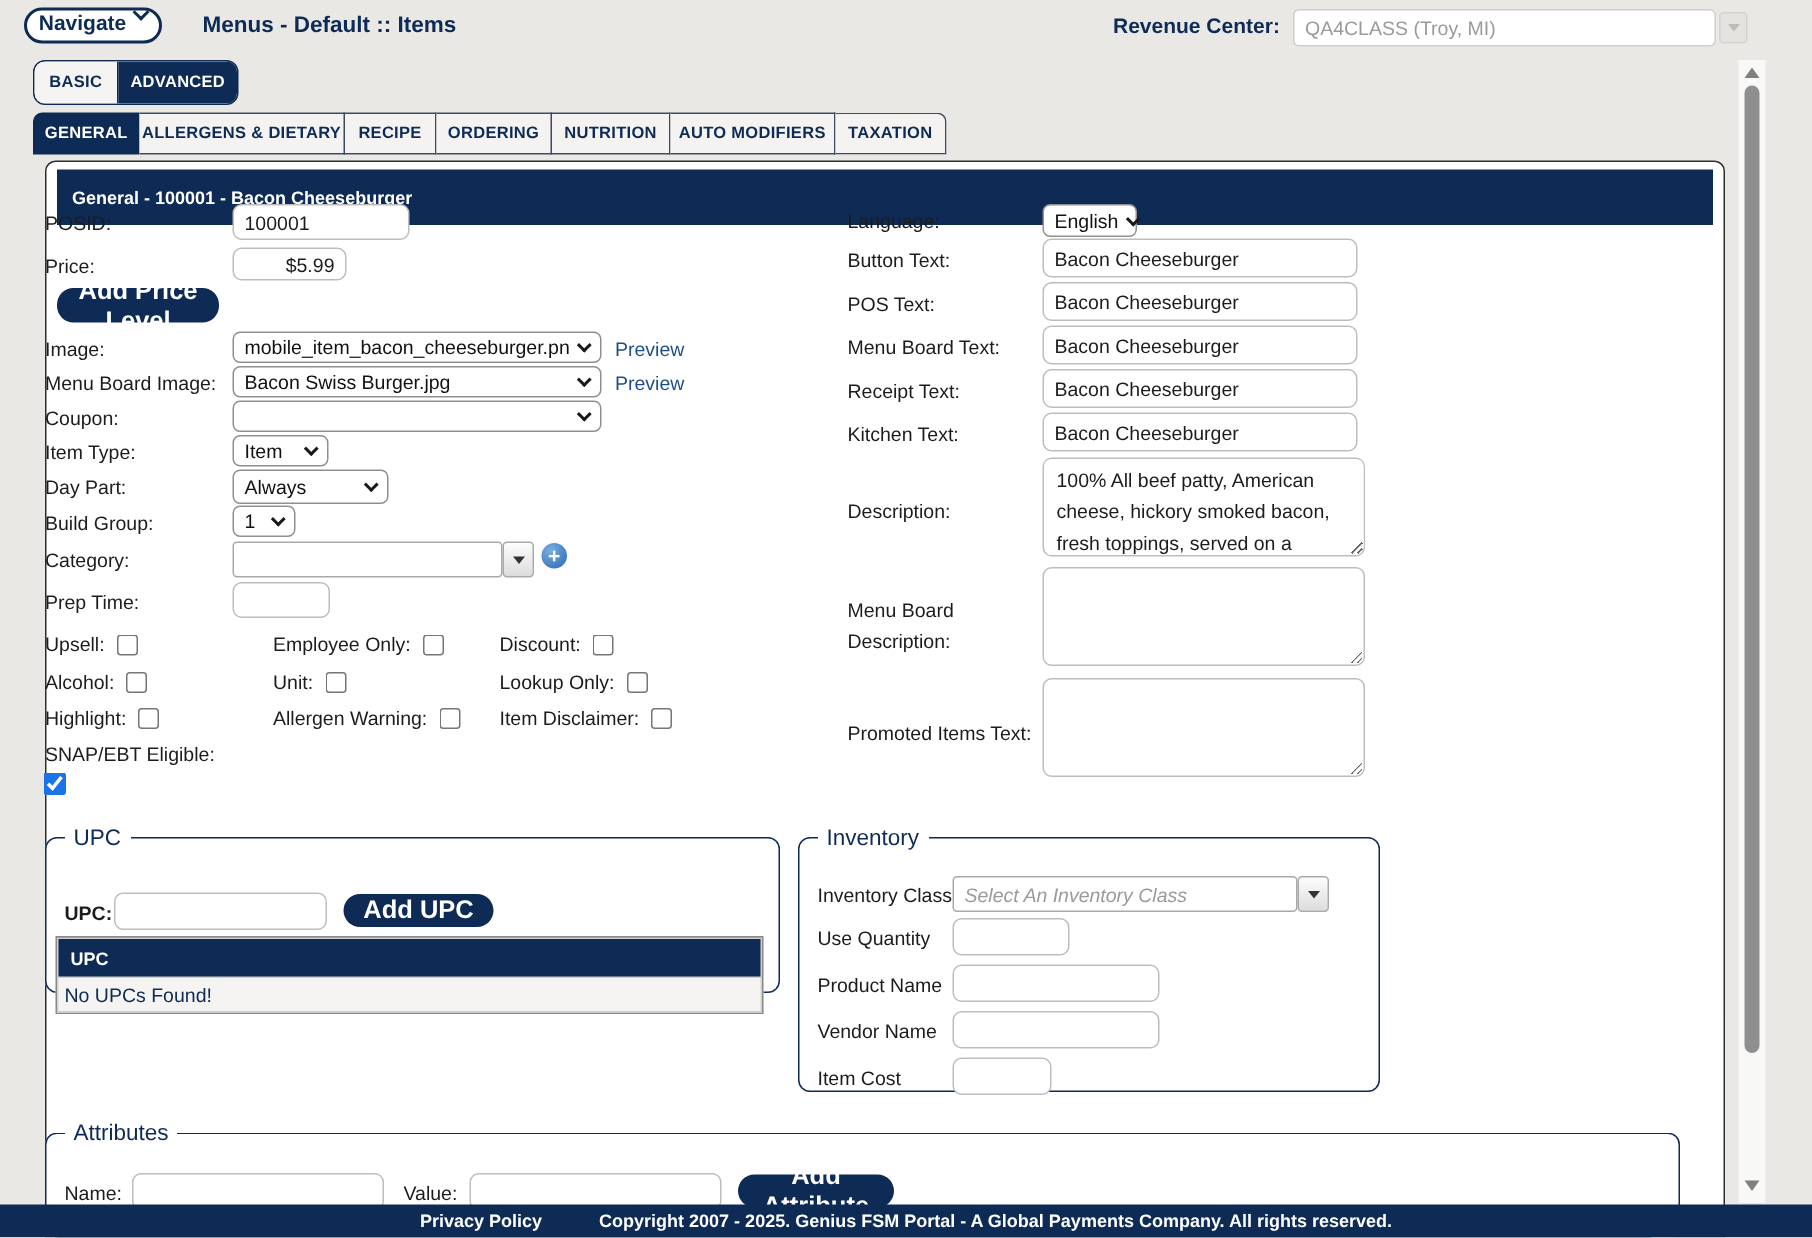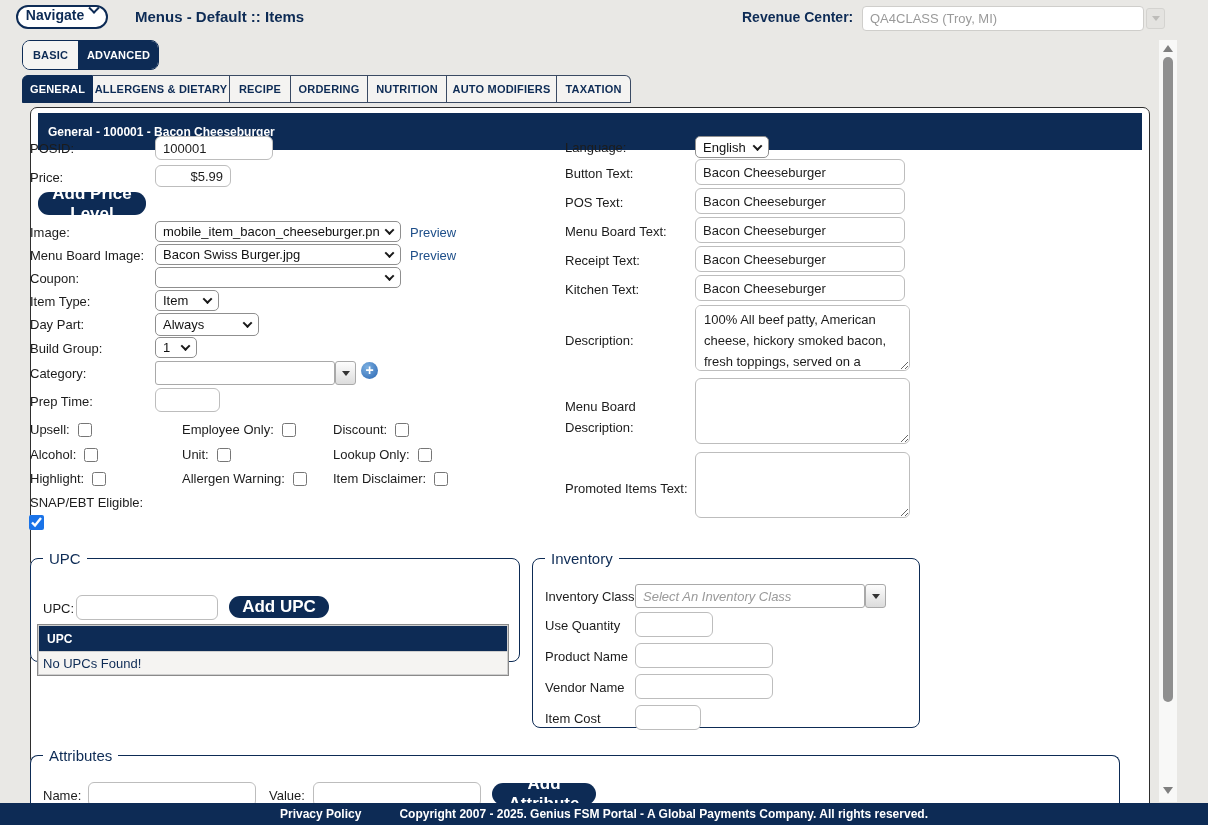--- a/index.html
+++ b/index.html
@@ -163,21 +163,21 @@
   </span>
   <span class="abs cb-item" style="left:333px; top:471px;">
     <span class="lbl">Item Disclaimer:</span>
     <input type="checkbox" style="">
   </span>
 
   <span class="abs lbl" style="left:30px; top:495px;">SNAP/EBT Eligible:</span>
   <input type="checkbox" checked="" class="abs" style="left: 29px; top: 515px; width: 15px; height: 15px; accent-color: rgb(26, 115, 232);">
 
   <span class="abs lbl" style="left:565px; top:140px;">Language:</span>
-  <span class="abs fsel" style="left:695px; top:136px; width:74px; height:22px;">
+  <span class="abs fsel" style="left:695px; top:136px; width:63px; height:22px;">
     <span>English</span>
       <span class="chev"></span>
   </span>
 
   <span class="abs lbl" style="left:565px; top:166px;">Button Text:</span>
   <input class="abs inp" style="left: 695px; top: 159px; width: 210px; height: 26px;" value="Bacon Cheeseburger">
 
   <span class="abs lbl" style="left:565px; top:195px;">POS Text:</span>
   <input class="abs inp" style="left: 695px; top: 188px; width: 210px; height: 26px;" value="Bacon Cheeseburger">
 
@@ -194,21 +194,21 @@
   <textarea class="abs" style="left: 695px; top: 305px; width: 215px; height: 66px;">100% All beef patty, American cheese, hickory smoked bacon, fresh toppings, served on a freshly baked bun.</textarea>
 
   <span class="abs lbl" style="left:565px; top:396px; width:100px; white-space:normal; line-height:21px;">Menu Board Description:</span>
   <textarea class="abs" style="left: 695px; top: 378px; width: 215px; height: 66px;"></textarea>
 
   <span class="abs lbl" style="left:565px; top:481px;">Promoted Items Text:</span>
   <textarea class="abs" style="left: 695px; top: 452px; width: 215px; height: 66px;"></textarea>
 
   <fieldset class="abs" style="left:30px; top:550px; width:490px; height:112px;">
     <legend>UPC</legend>
-    <span class="lbl" style="position:absolute; left:12px; top:34px;">UPC:</span>
+    <span class="lbl" style="position:absolute; left:12px; top:34px;font-weight:bold;">UPC:</span>
     <input class="inp" style="position: absolute; left: 45px; top: 28px; width: 142px; height: 25px;" value="">
     <button class="btn-navy" style="position:absolute; left:198px; top:29px; width:100px; height:22px;">Add UPC</button>
     <div style="position:absolute; left:6px; top:57px; width:472px; border:1px solid #8a8a8a; background:#f5f4f2;">
       <div class="table-hdr" style="height:27px; border:1px solid #cfcfcf;">UPC</div>
       <div style="height:23px; display:flex; align-items:center; padding:0 4px; font-size:13px; color:#0d2b55; border:1px solid #cfcfcf; border-top:none;">No UPCs Found!</div>
     </div>
   </fieldset>
 
   <fieldset class="abs" style="left:532px; top:550px; width:388px; height:178px;">
     <legend>Inventory</legend>

